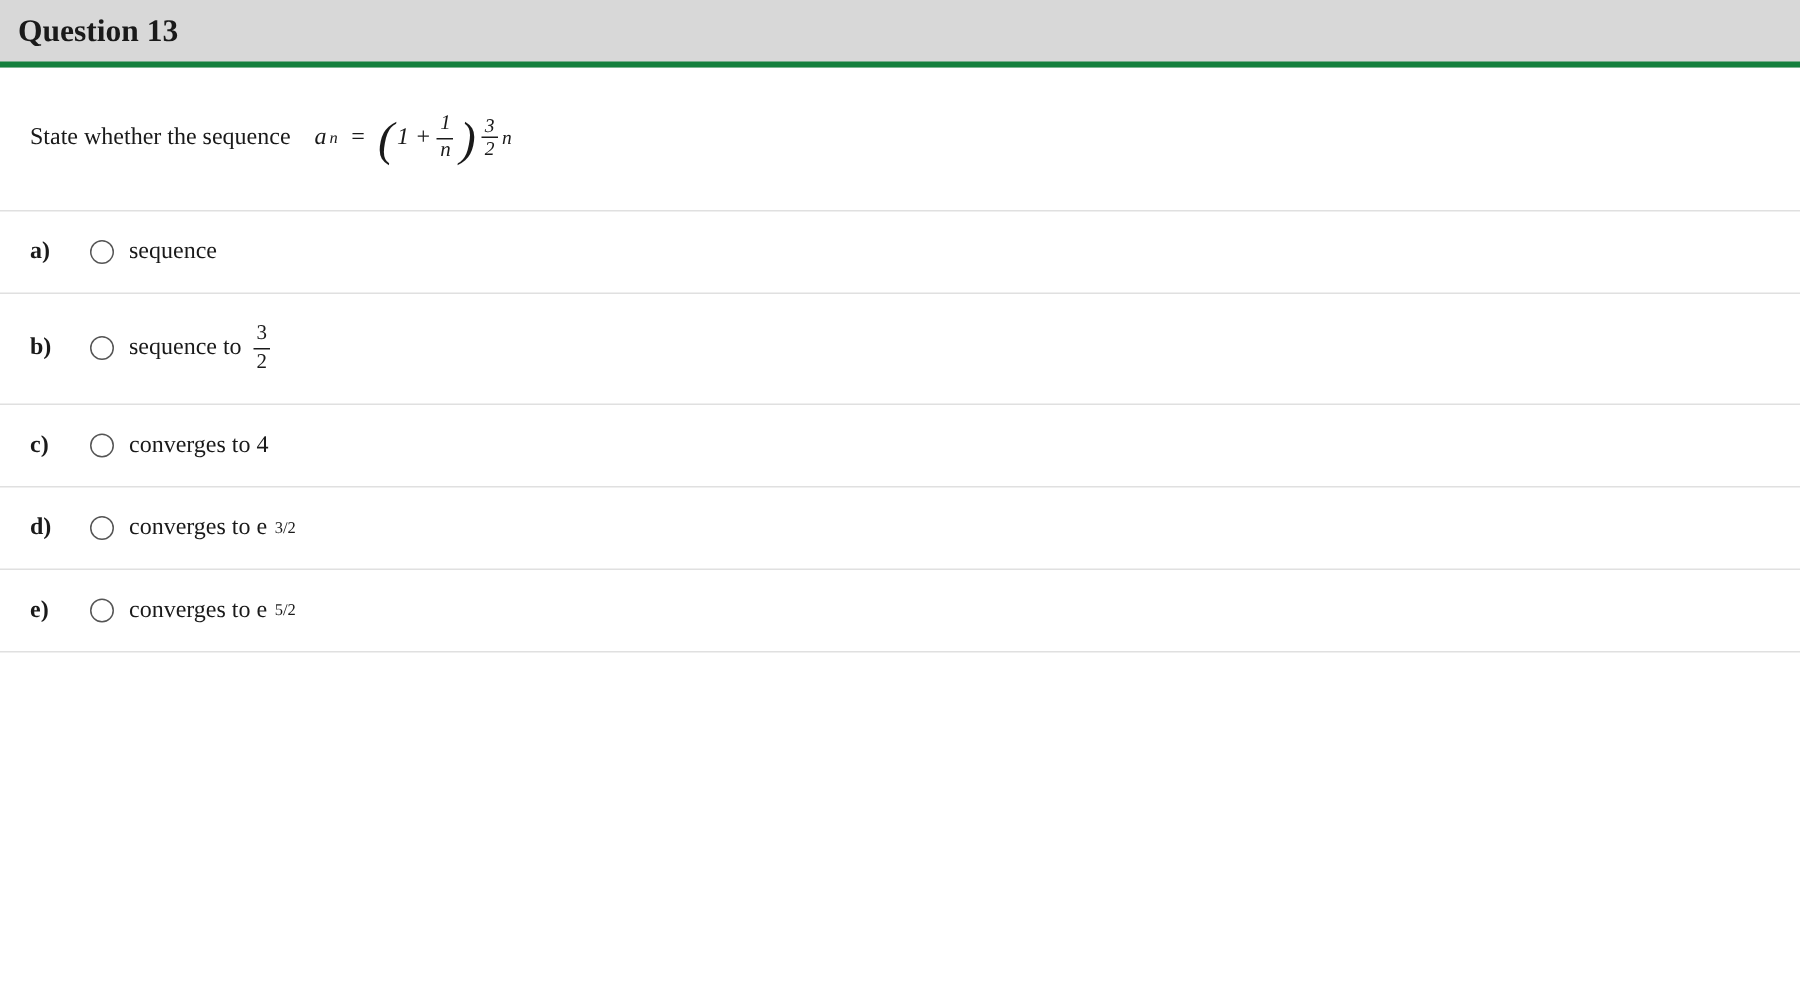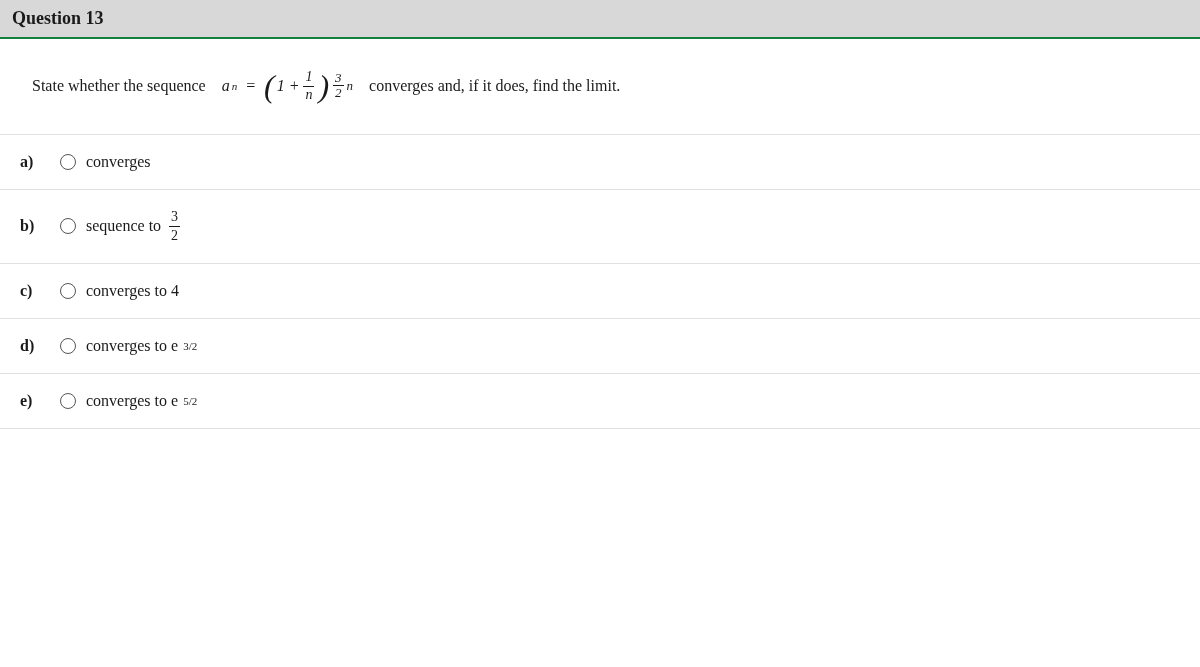--- a/index.html
+++ b/index.html
@@ -14,37 +14,36 @@
       width: 1200px;
       min-height: 667px;
       font-size: 16px;
       color: #1a1a1a;
     }
 
     .question-header {
       background: #d8d8d8;
       padding: 8px 12px;
       font-weight: bold;
-      font-size: 18px;
-      border-bottom: 2px solid #15803d;
+      font-size: 21px;
+      border-bottom: 4px solid #15803d;
     }
 
     .question-body {
       padding: 20px 20px 10px 20px;
       border-bottom: 1px solid #e0e0e0;
     }
 
     .question-text {
       font-size: 16px;
       display: flex;
       align-items: center;
       gap: 6px;
       flex-wrap: wrap;
       padding: 10px 0 20px 0;
-      margin-left: 12px;
     }
 
     .math-formula {
       display: inline-flex;
       align-items: center;
       font-style: italic;
       gap: 2px;
     }
 
     .fraction {
@@ -160,31 +159,30 @@
         <span class="denominator">n</span>
       </span>
       <span class="big-paren">)</span>
       <span style="display:inline-flex; flex-direction:column; vertical-align:top; margin-left:2px; font-size:13px; line-height:1.1; margin-top:-2px;">
         <span style="border-bottom:1px solid #1a1a1a; text-align:center; padding:0 2px;">3</span>
         <span style="text-align:center; padding:0 2px;">2</span>
       </span>
       <span style="font-size:13px; font-style:italic; margin-left:1px; vertical-align:top;">n</span>
     </span>
     &nbsp;
-    <span>converges and, if it does, find the limit.</span>
   </div>
 </div>
 
 <div>
 
   <div class="option-row">
     <span class="option-label">a)</span>
     <span class="radio-btn"></span>
     <div class="option-content">
-      <span>converges</span>
+      <span>sequence</span>
     </div>
   </div>
 
   <div class="option-row">
     <span class="option-label">b)</span>
     <span class="radio-btn"></span>
     <div class="option-content">
       <span>sequence to</span>
       <span class="fraction-inline">
         <span class="num">3</span>

